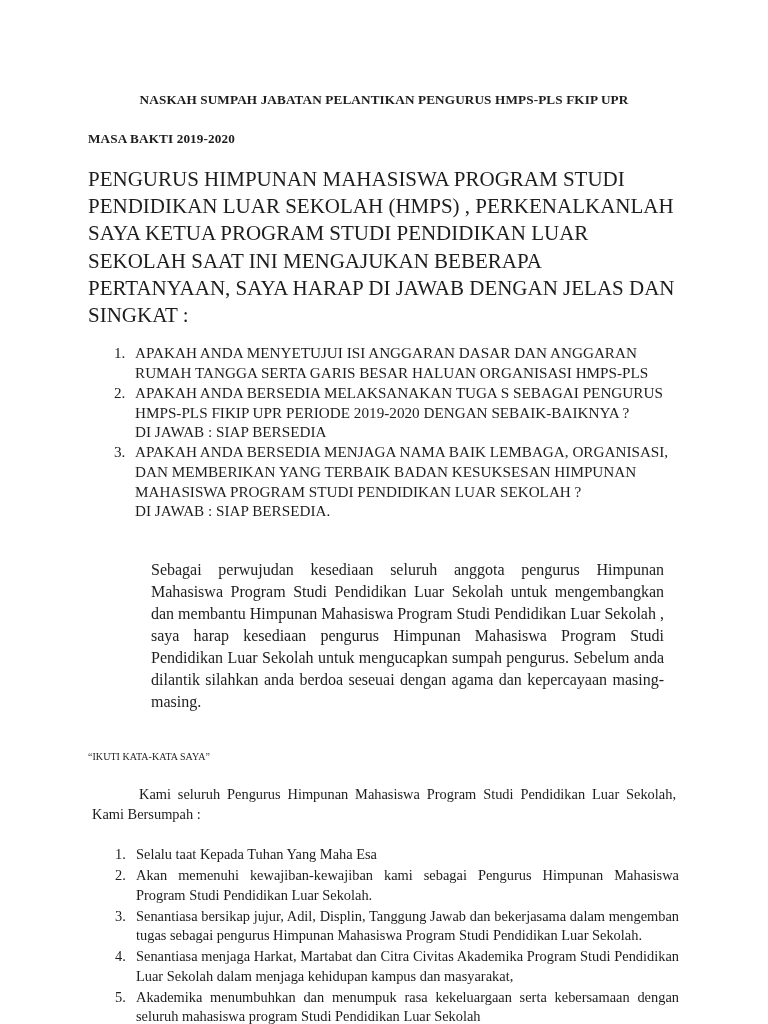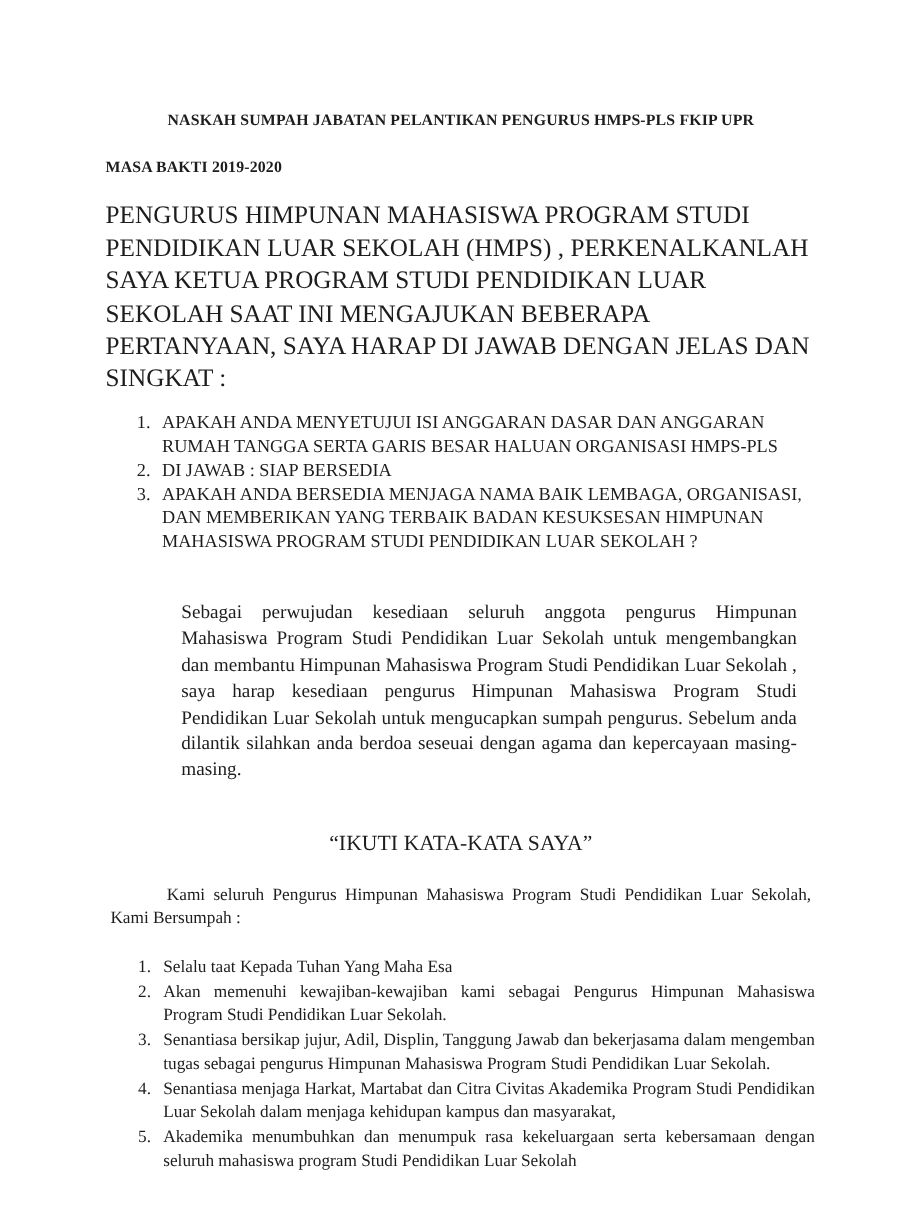--- a/index.html
+++ b/index.html
@@ -84,22 +84,22 @@
     padding-left: 47px;
     font-size: 16px;
     line-height: 1.37;
     text-align: justify;
     text-justify: inter-word;
   }
   
   .quote-line {
     margin: 0;
     padding-top: 21px;
-    text-align: center;
-    font-size: 18px;
+    text-align: left;
+    font-size: 10px;
     line-height: 1.35;
     letter-spacing: 0.005em;
   }
   
   .para-firstindent {
     margin: 4px;
     padding-top: 18px;
     font-size: 14.4px;
     line-height: 1.37;
     text-align: justify;
@@ -151,24 +151,26 @@
 
   <h2 class="doc-subtitle">MASA BAKTI 2019-2020</h2>
 
   <p class="intro">PENGURUS HIMPUNAN MAHASISWA PROGRAM STUDI PENDIDIKAN LUAR SEKOLAH (HMPS) , PERKENALKANLAH SAYA KETUA PROGRAM STUDI PENDIDIKAN LUAR SEKOLAH SAAT INI MENGAJUKAN BEBERAPA PERTANYAAN, SAYA HARAP DI JAWAB DENGAN JELAS DAN SINGKAT :</p>
 
   <ol class="q-list">
     <li>
       <span>APAKAH ANDA MENYETUJUI ISI ANGGARAN DASAR DAN ANGGARAN RUMAH TANGGA SERTA GARIS BESAR HALUAN ORGANISASI HMPS-PLS</span>
     </li>
     <li>
+      <span>APAKAH ANDA BERSEDIA MELAKSANAKAN TUGA S SEBAGAI PENGURUS HMPS-PLS FIKIP UPR PERIODE 2019-2020 DENGAN SEBAIK-BAIKNYA ?</span>
       <span class="q-answer">DI JAWAB : SIAP BERSEDIA</span>
     </li>
     <li>
       <span>APAKAH ANDA BERSEDIA MENJAGA NAMA BAIK LEMBAGA, ORGANISASI, DAN MEMBERIKAN YANG TERBAIK BADAN KESUKSESAN HIMPUNAN MAHASISWA PROGRAM STUDI PENDIDIKAN LUAR SEKOLAH ?</span>
+      <span class="q-answer">DI JAWAB : SIAP BERSEDIA.</span>
     </li>
   </ol>
 
   <p class="para-indented">Sebagai perwujudan kesediaan seluruh anggota pengurus Himpunan Mahasiswa Program Studi Pendidikan Luar Sekolah untuk mengembangkan dan membantu Himpunan Mahasiswa Program Studi Pendidikan Luar Sekolah , saya harap kesediaan pengurus Himpunan Mahasiswa Program Studi Pendidikan Luar Sekolah untuk mengucapkan sumpah pengurus. Sebelum anda dilantik silahkan anda berdoa seseuai dengan agama dan kepercayaan masing-masing.</p>
 
   <p class="quote-line">“IKUTI KATA-KATA SAYA”</p>
 
   <p class="para-firstindent">Kami seluruh Pengurus Himpunan Mahasiswa Program Studi Pendidikan Luar Sekolah, Kami Bersumpah :</p>
 
   <ol class="oath-list">

